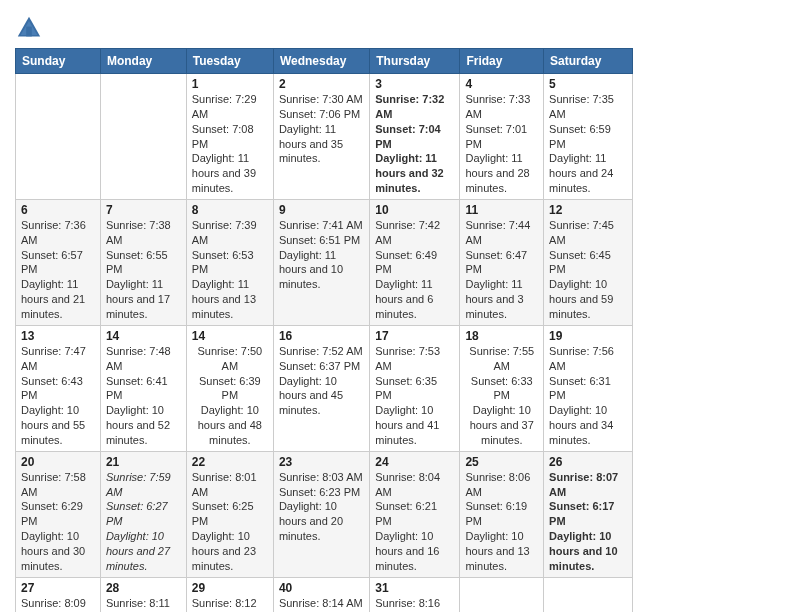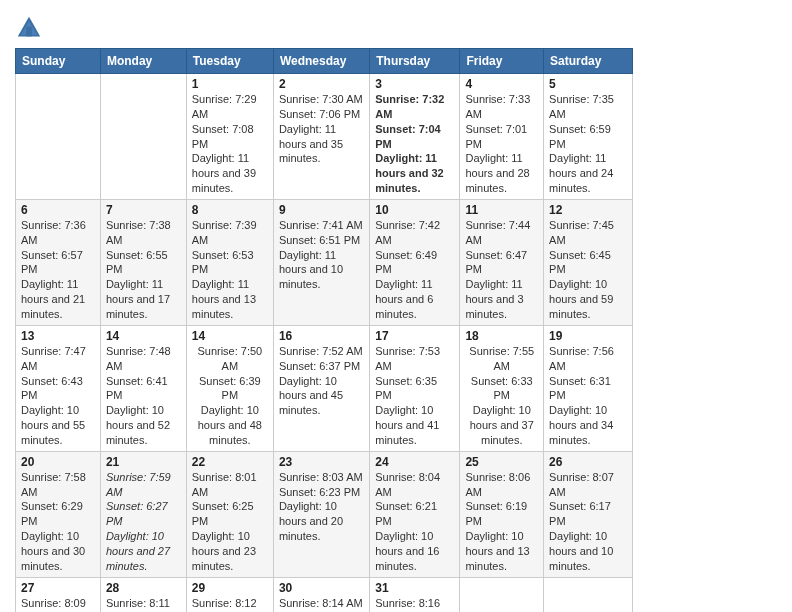--- a/index.html
+++ b/index.html
@@ -296,21 +296,21 @@
 Daylight: 10 hours and 16 minutes.</div>
           </td>
           <td>
             <span class="day-num">25</span>
             <div class="day-info" style="white-space: pre-line;">Sunrise: 8:06 AM
 Sunset: 6:19 PM
 Daylight: 10 hours and 13 minutes.</div>
           </td>
           <td>
             <span class="day-num">26</span>
-            <div class="day-info" style="white-space: pre-line;">Sunrise: 8:07 AM
+            <div class="day-info" style="white-space: pre-line; font-weight: bold;">Sunrise: 8:07 AM
 Sunset: 6:17 PM
 Daylight: 10 hours and 10 minutes.</div>
           </td>
         </tr>
         <tr>
           <td>
             <span class="day-num">27</span>
             <div class="day-info" style="white-space: pre-line;">Sunrise: 8:09 AM
 Sunset: 6:16 PM
 Daylight: 10 hours and 6 minutes.</div>
@@ -321,21 +321,21 @@
 Sunset: 6:14 PM
 Daylight: 10 hours and 3 minutes.</div>
           </td>
           <td>
             <span class="day-num">29</span>
             <div class="day-info" style="white-space: pre-line;">Sunrise: 8:12 AM
 Sunset: 6:12 PM
 Daylight: 9 hours and 59 minutes.</div>
           </td>
           <td>
-            <span class="day-num">30</span>
+            <span class="day-num">40</span>
             <div class="day-info" style="white-space: pre-line;">Sunrise: 8:14 AM
 Sunset: 6:10 PM
 Daylight: 9 hours and 56 minutes.</div>
           </td>
           <td>
             <span class="day-num">31</span>
             <div class="day-info" style="white-space: pre-line;">Sunrise: 8:16 AM
 Sunset: 6:09 PM
 Daylight: 9 hours and 53 minutes.</div>
           </td>

